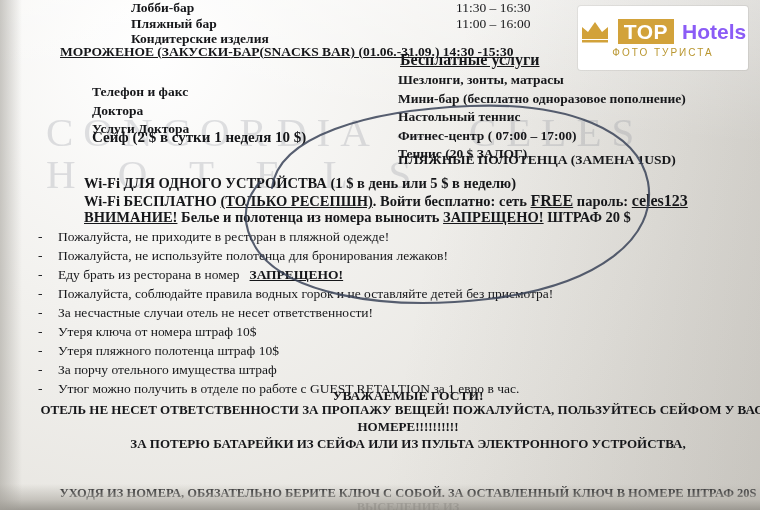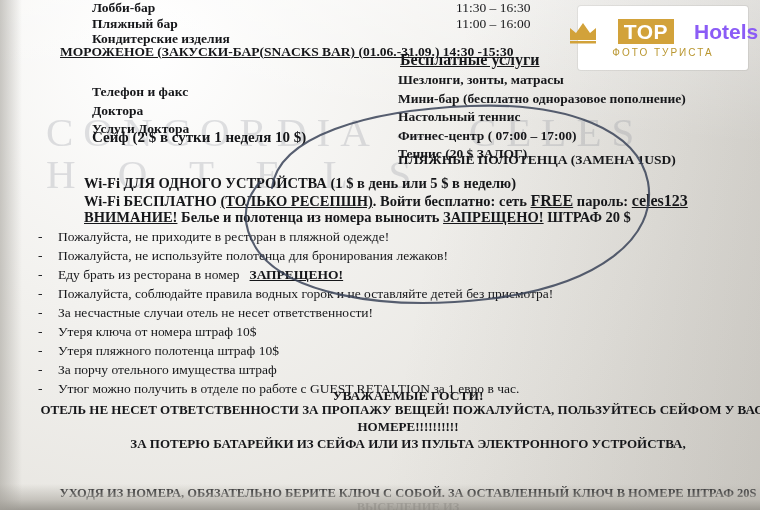--- a/index.html
+++ b/index.html
@@ -81,21 +81,21 @@
   .tbl {
     position: absolute;
     font-size: 13.5px;
     line-height: 15.5px;
   }
   .b { font-weight: bold; }
   .u { text-decoration: underline; }
   .center { text-align: center; padding-left: 28px; }
 
   #topTable { left: 92px; top: 0px; width: 300px; }
-  #topTable div { white-space: nowrap; }
+  #topTable div { white-space: nowrap; margin-left: 39px; }
 
   #topTimes { left: 456px; top: 0px; width: 140px; }
   #topTimes div { white-space: nowrap; }
 
   #iceRow { left: 60px; top: 44px; width: 620px; white-space: nowrap; }
 
   #paidTitle { left: 100px; top: 64px; }
   #paidList { left: 92px; top: 84px; width: 300px; }
   #paidList div { white-space: nowrap; margin-bottom: 3px; }
   #safeRow { left: 92px; top: 130px; white-space: nowrap; }
@@ -137,22 +137,22 @@
     border-radius: 3px;
     box-shadow: 0 0 0 1px rgba(0,0,0,0.06);
     display: flex;
     flex-direction: column;
     align-items: center;
     justify-content: center;
     font-family: "Liberation Sans", sans-serif;
   }
   .logo-top {
     display: flex;
-    align-items: flex-end;
-    gap: 20px;
+    align-items: flex-start;
+    gap: 8px;
   }
   .logo-crown {
     width: 30px;
     height: 24px;
   }
   .logo-top-word {
     background: #d2a23a;
     color: #fff;
     font-weight: bold;
     font-size: 21px;

